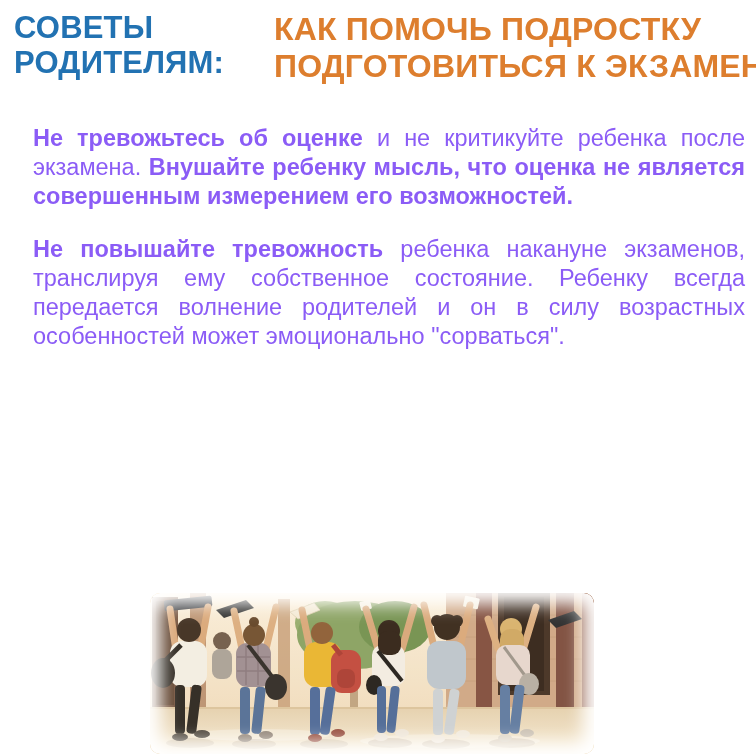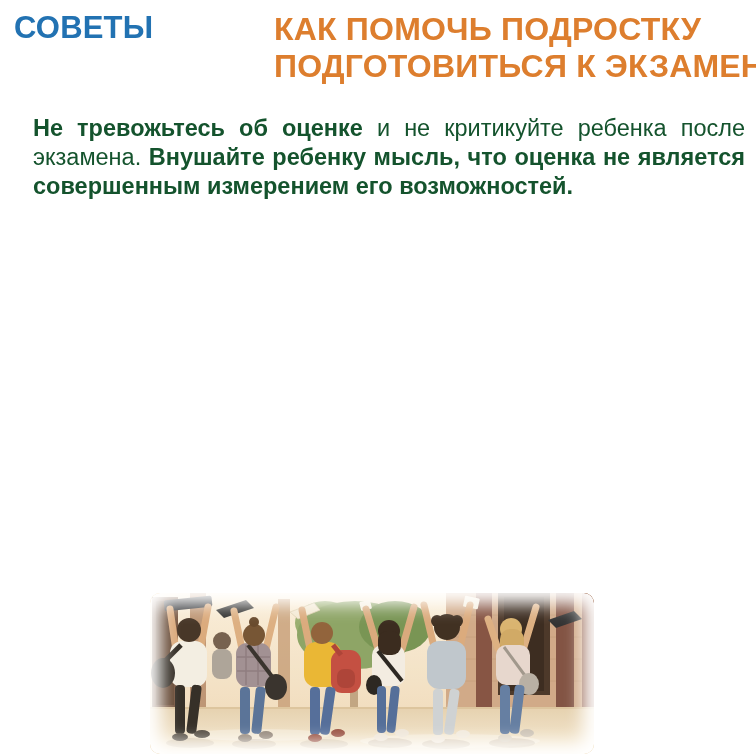--- a/index.html
+++ b/index.html
@@ -12,21 +12,21 @@
   .title-left{
     width:260px;flex:0 0 260px;color:#2272b2;font-weight:bold;
     font-size:31px;line-height:35px;letter-spacing:0.2px;
   }
   .title-right{
     color:#dd7e2e;font-weight:bold;font-size:32px;line-height:37px;
     white-space:nowrap;padding-top:1px;letter-spacing:0.2px;
   }
   
   .content{
-    position:absolute;top:114px;left:33px;width:712px;color:#14532d;
+    position:absolute;top:124px;left:33px;width:712px;color:#8b5cf6;
     font-size:23.5px;line-height:29px;text-align:justify;
   }
   .para{margin:0 0 24px 0;}
   .b{font-weight:bold;}
   
   .photo{
     position:absolute;left:150px;top:593px;width:444px;height:161px;
     margin:0;border-radius:10px;overflow:hidden;
   }
   .photo svg{display:block;width:100%;height:100%;}
@@ -36,30 +36,32 @@
   }
 </style>
 </head>
 <body>
 
 <div class="page">
 
   <header class="header">
     <div class="title-left">
       <div>СОВЕТЫ</div>
+      <div>РОДИТЕЛЯМ:</div>
     </div>
     <div class="title-right">
       <div>КАК ПОМОЧЬ ПОДРОСТКУ</div>
       <div>ПОДГОТОВИТЬСЯ К ЭКЗАМЕНАМ</div>
     </div>
   </header>
 
   <main class="content">
     <p class="para"><span class="b">Не тревожьтесь об оценке</span><span> и не критикуйте ребенка после экзамена. </span><span class="b">Внушайте ребенку мысль, что оценка не является совершенным измерением его возможностей.</span></p>
 
+    <p class="para"><span class="b">Не повышайте тревожность</span><span> ребенка накануне экзаменов, транслируя ему собственное состояние. Ребенку всегда передается волнение родителей и он в силу возрастных особенностей может эмоционально "сорваться".</span></p>
 
 
   </main>
 
   <figure class="photo">
     <svg viewBox="0 0 444 161" xmlns="http://www.w3.org/2000/svg">
       <defs>
         <linearGradient id="wall" x1="0" y1="0" x2="0" y2="1">
           <stop offset="0" stop-color="#fbf1df"></stop>
             <stop offset="1" stop-color="#eed9ba"></stop>

